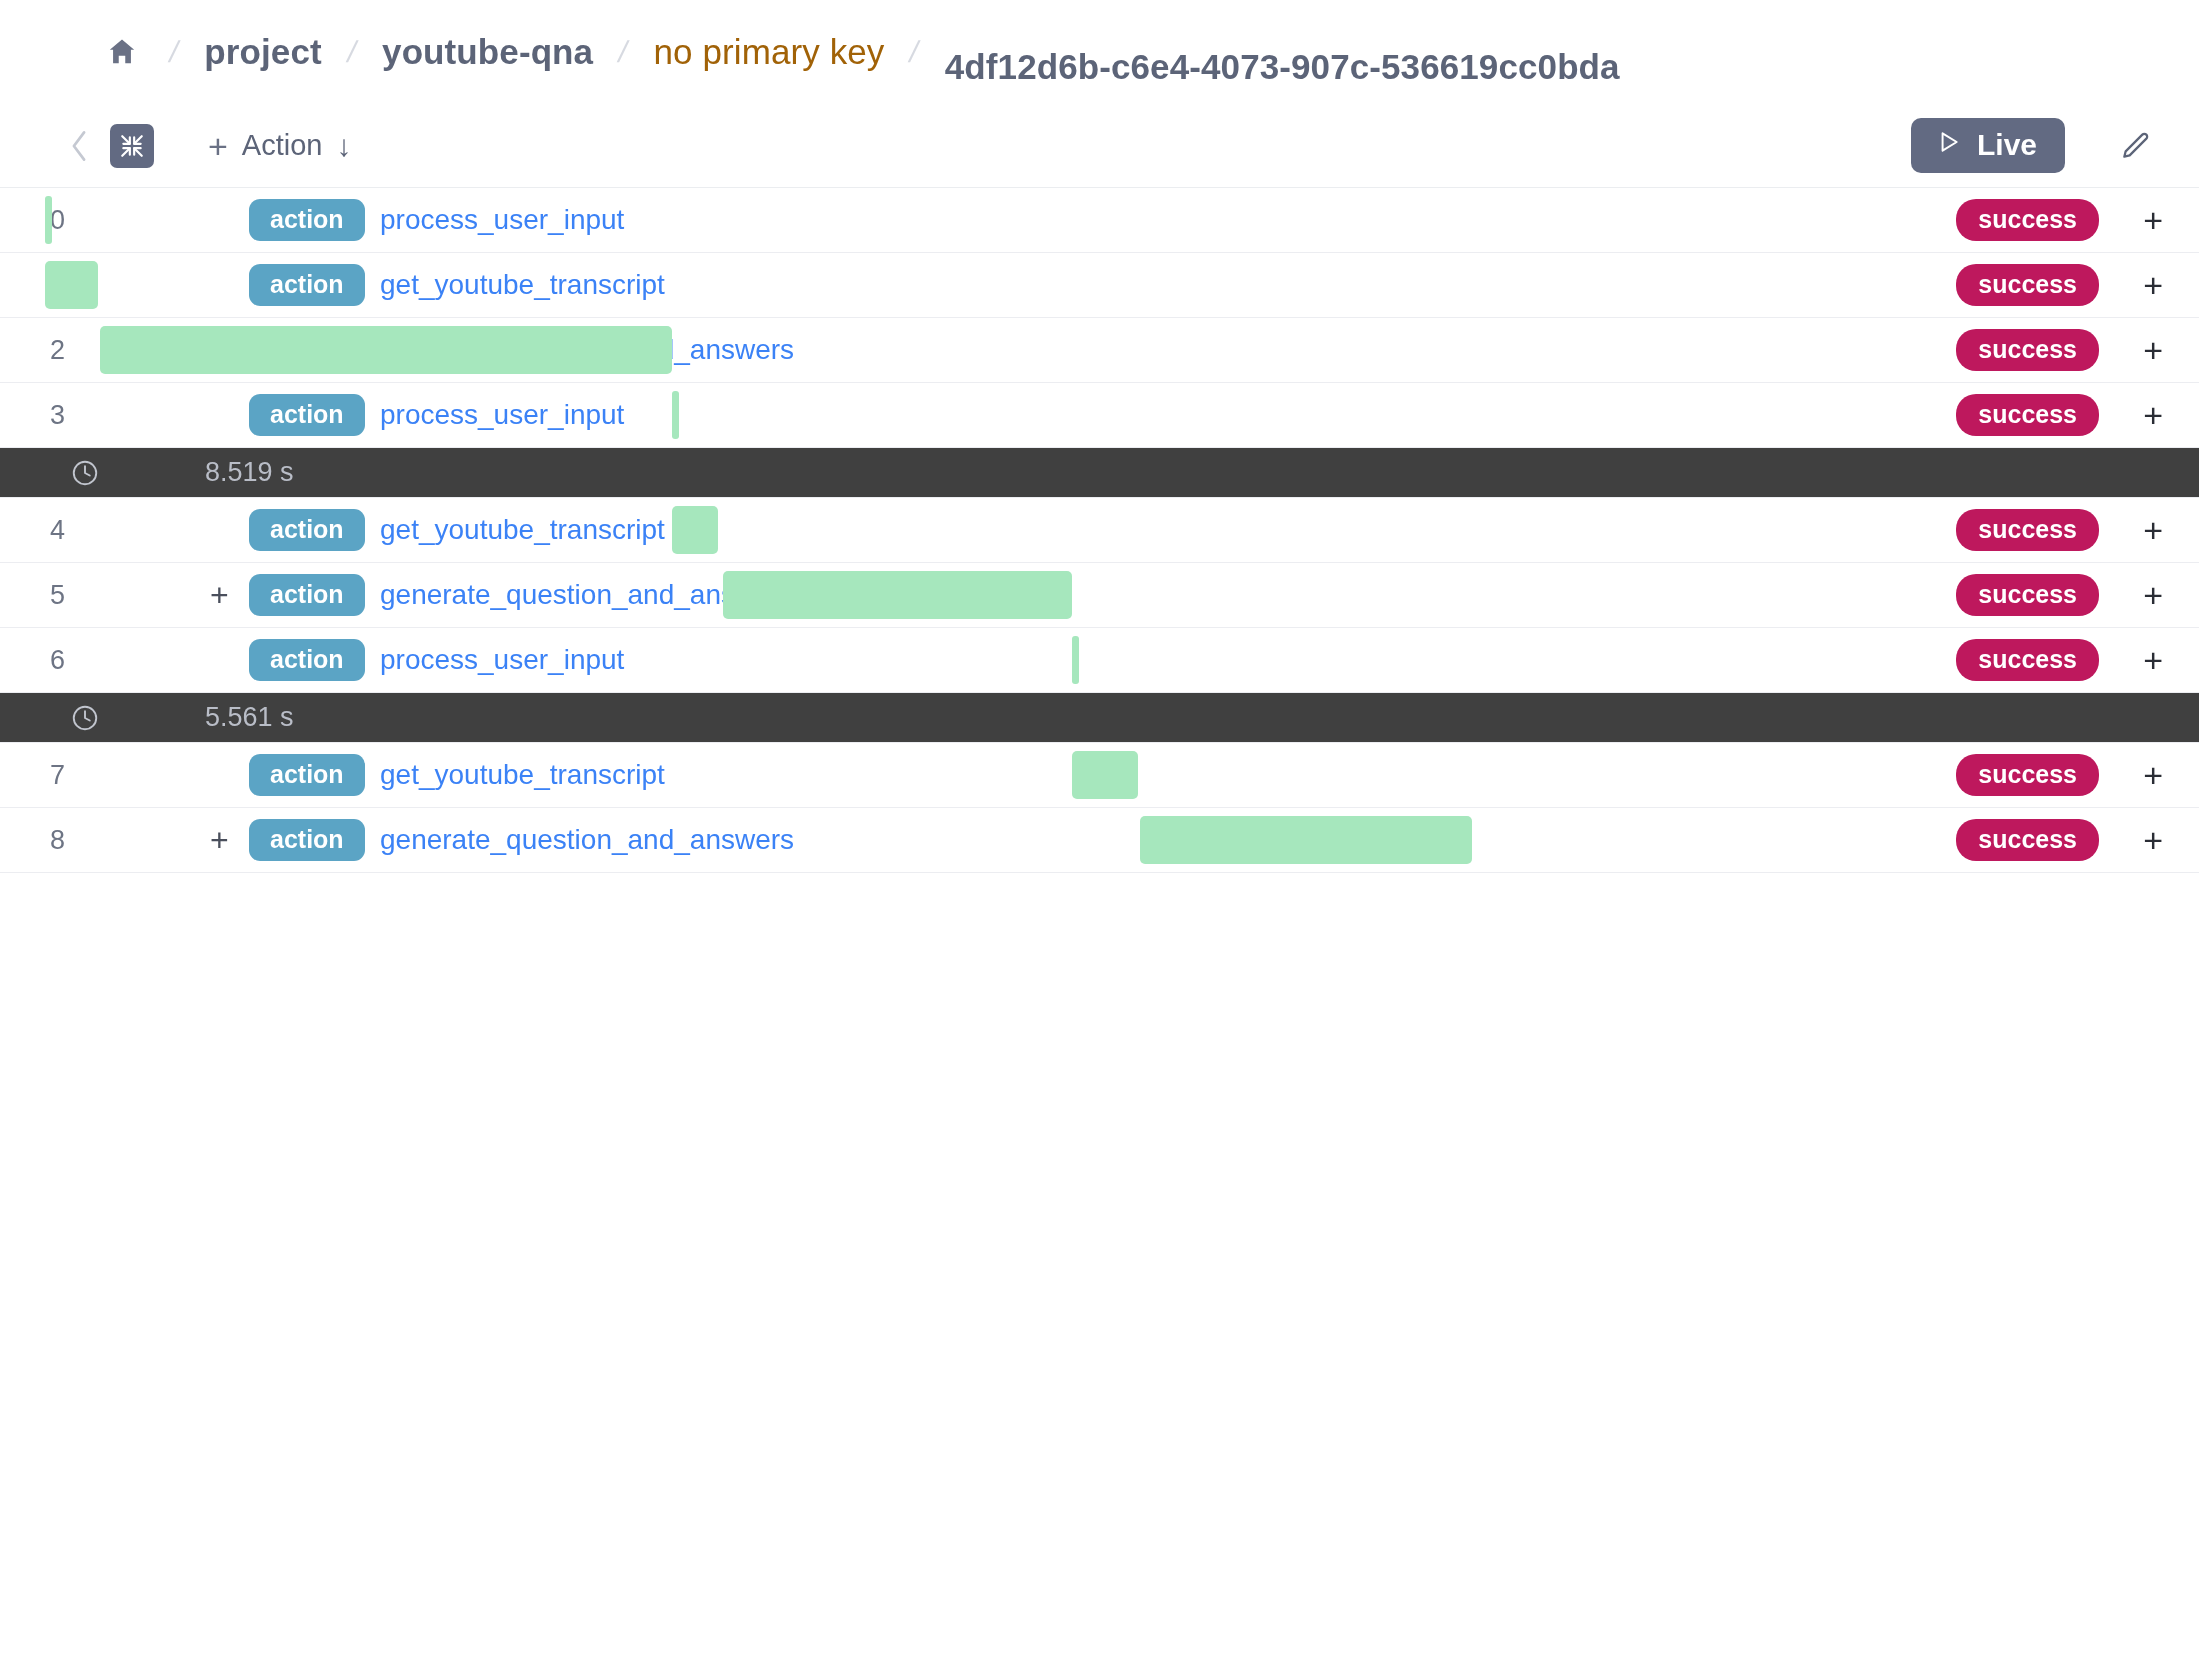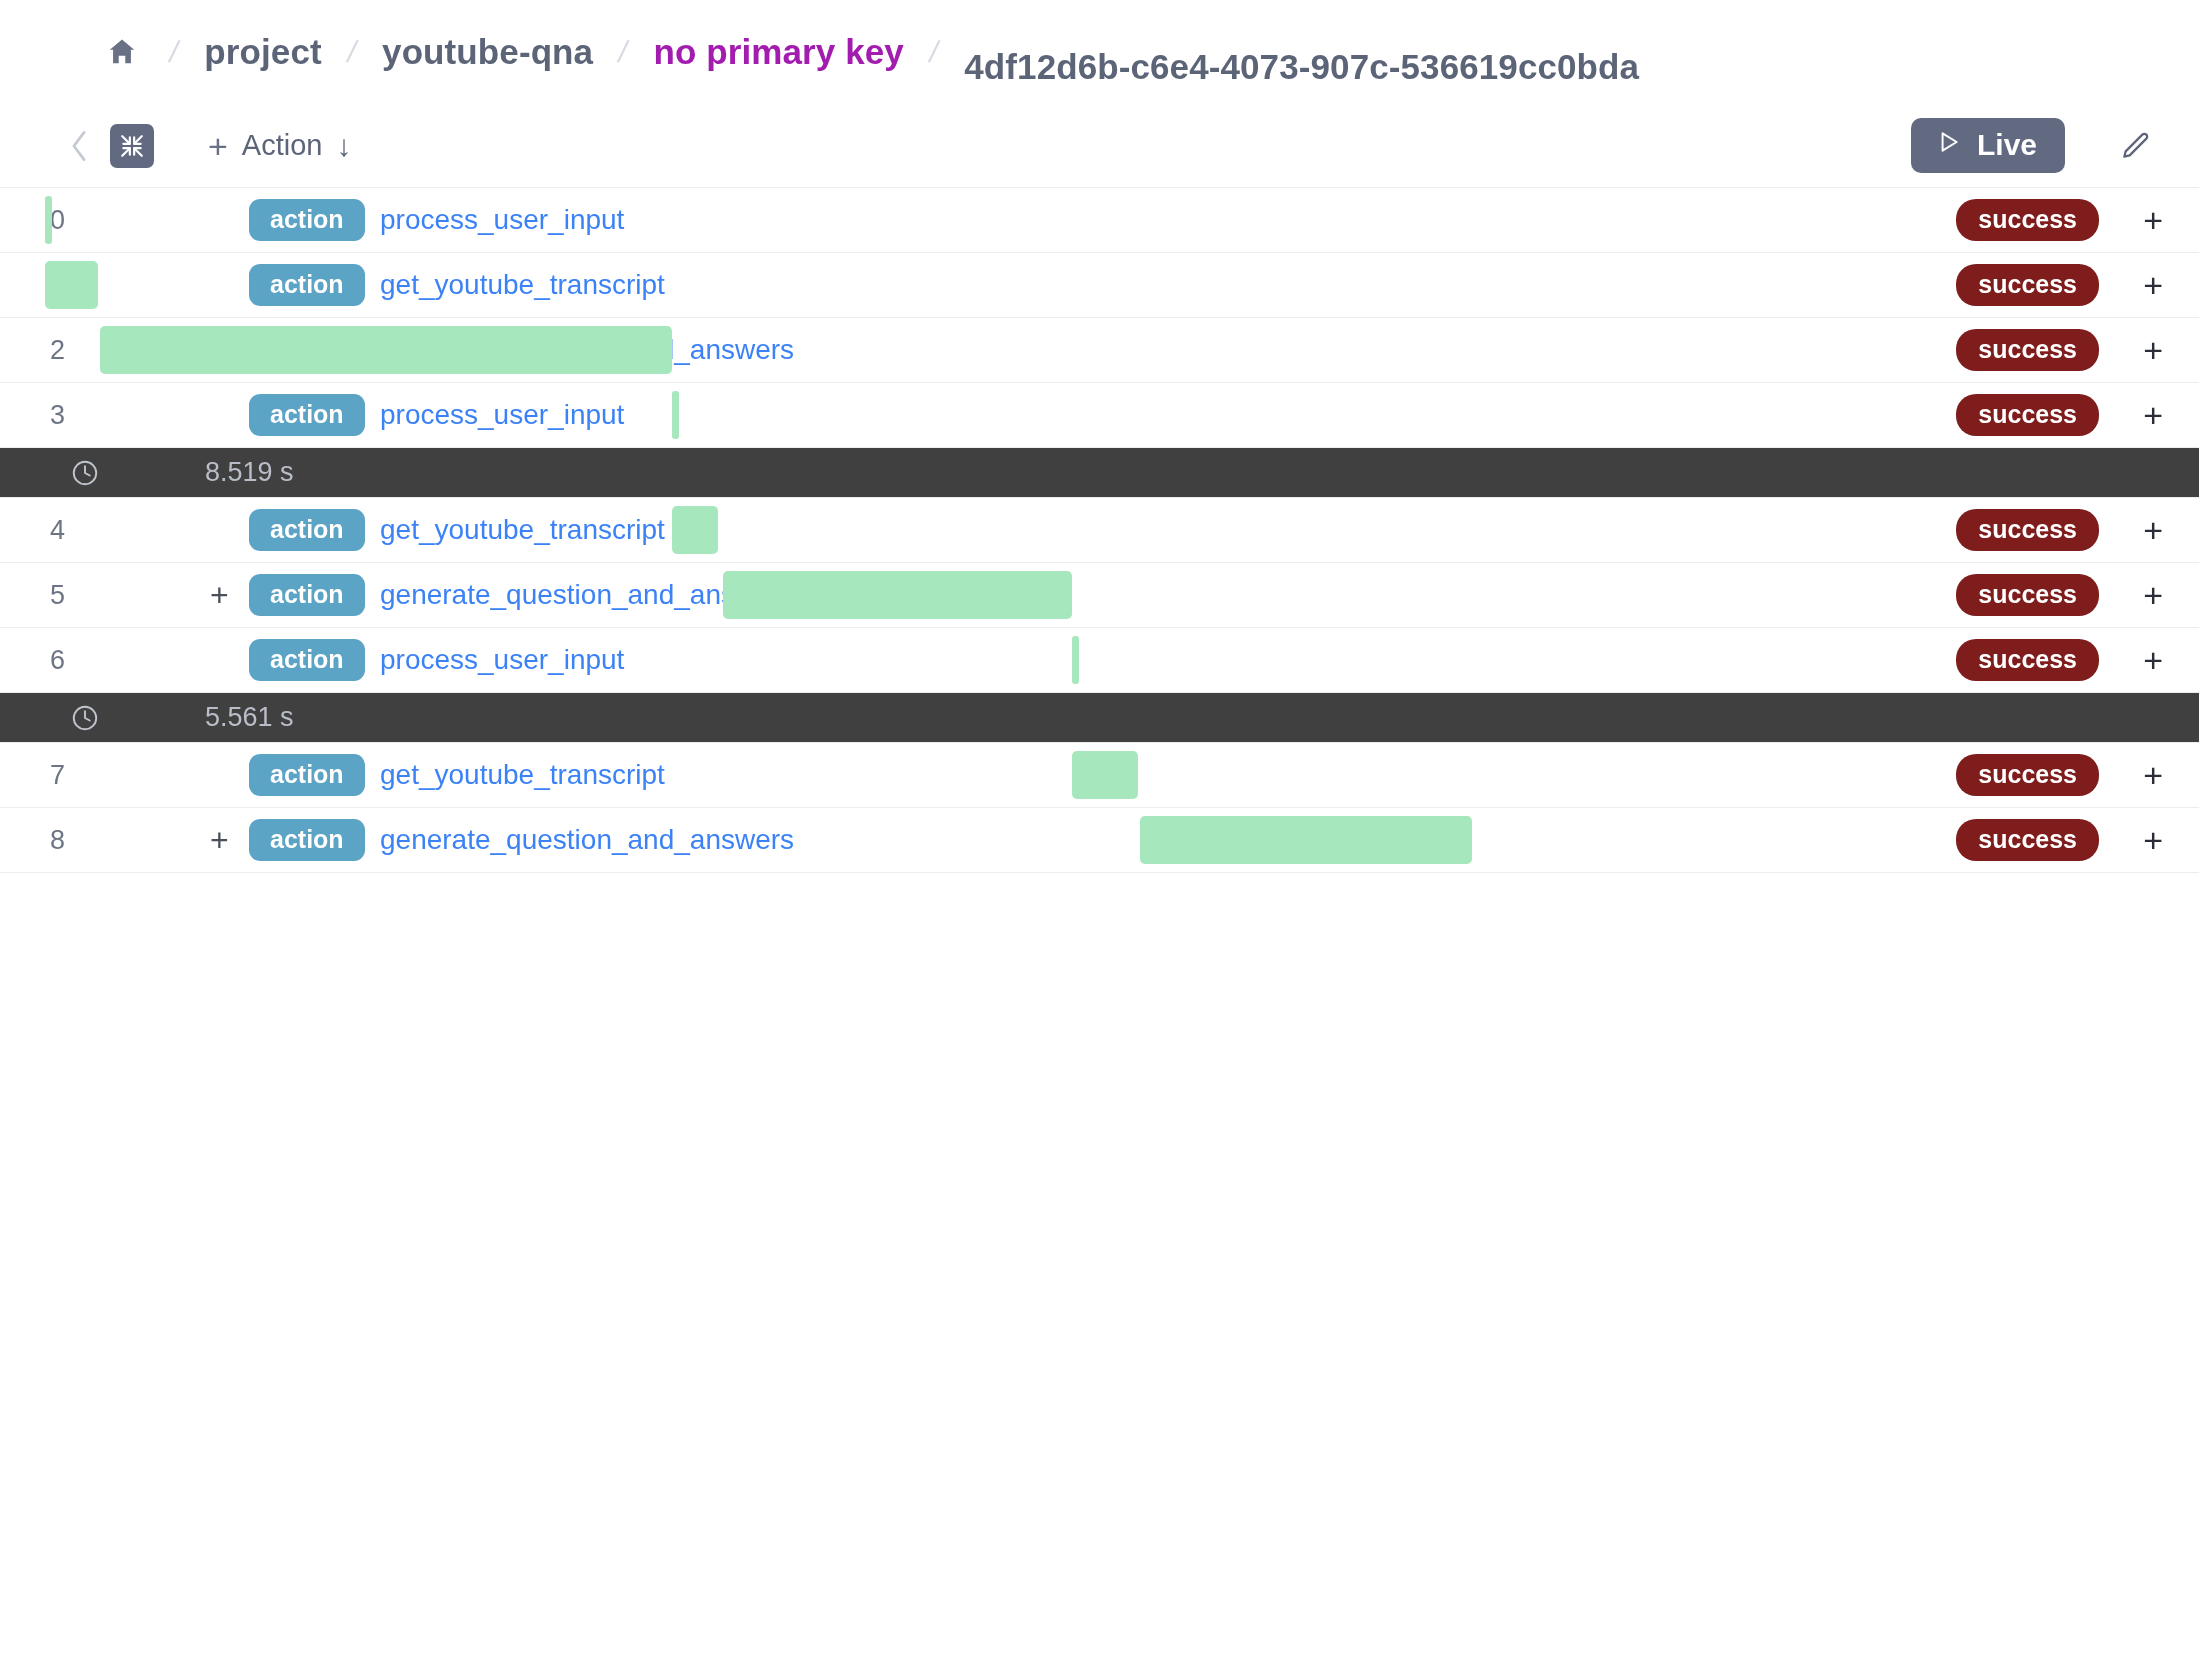--- a/index.html
+++ b/index.html
@@ -31,21 +31,21 @@
     user-select: none;
   }
   .bc-item {
     font-size: 35px;
     font-weight: 700;
     color: #5c6478;
     letter-spacing: .1px;
     white-space: nowrap;
     cursor: pointer;
   }
-  .bc-item.muted { color: #a21caf; font-weight: 700; }
+  .bc-item.muted { color: #a16207; font-weight: 400; }
   .bc-item.current { color: #5c6478; font-weight: 700; cursor: default; margin-top: 30px; }
 
   
   .toolbar {
     position: relative;
     display: flex;
     align-items: center;
     height: 84px;
     padding-left: 62px;
     padding-right: 42px;
@@ -138,21 +138,21 @@
   .r-name {
     position: absolute;
     left: 380px;
     font-size: 28px;
     color: #3b82f6;
     white-space: nowrap;
   }
   .r-status {
     position: absolute;
     right: 100px;
-    background: #7f1d1d;
+    background: #be185d;
     color: #ffffff;
     font-size: 25px;
     font-weight: 700;
     border-radius: 20px;
     padding: 8px 22px 9px;
     line-height: 1;
   }
   .r-add {
     position: absolute;
     right: 36px;

